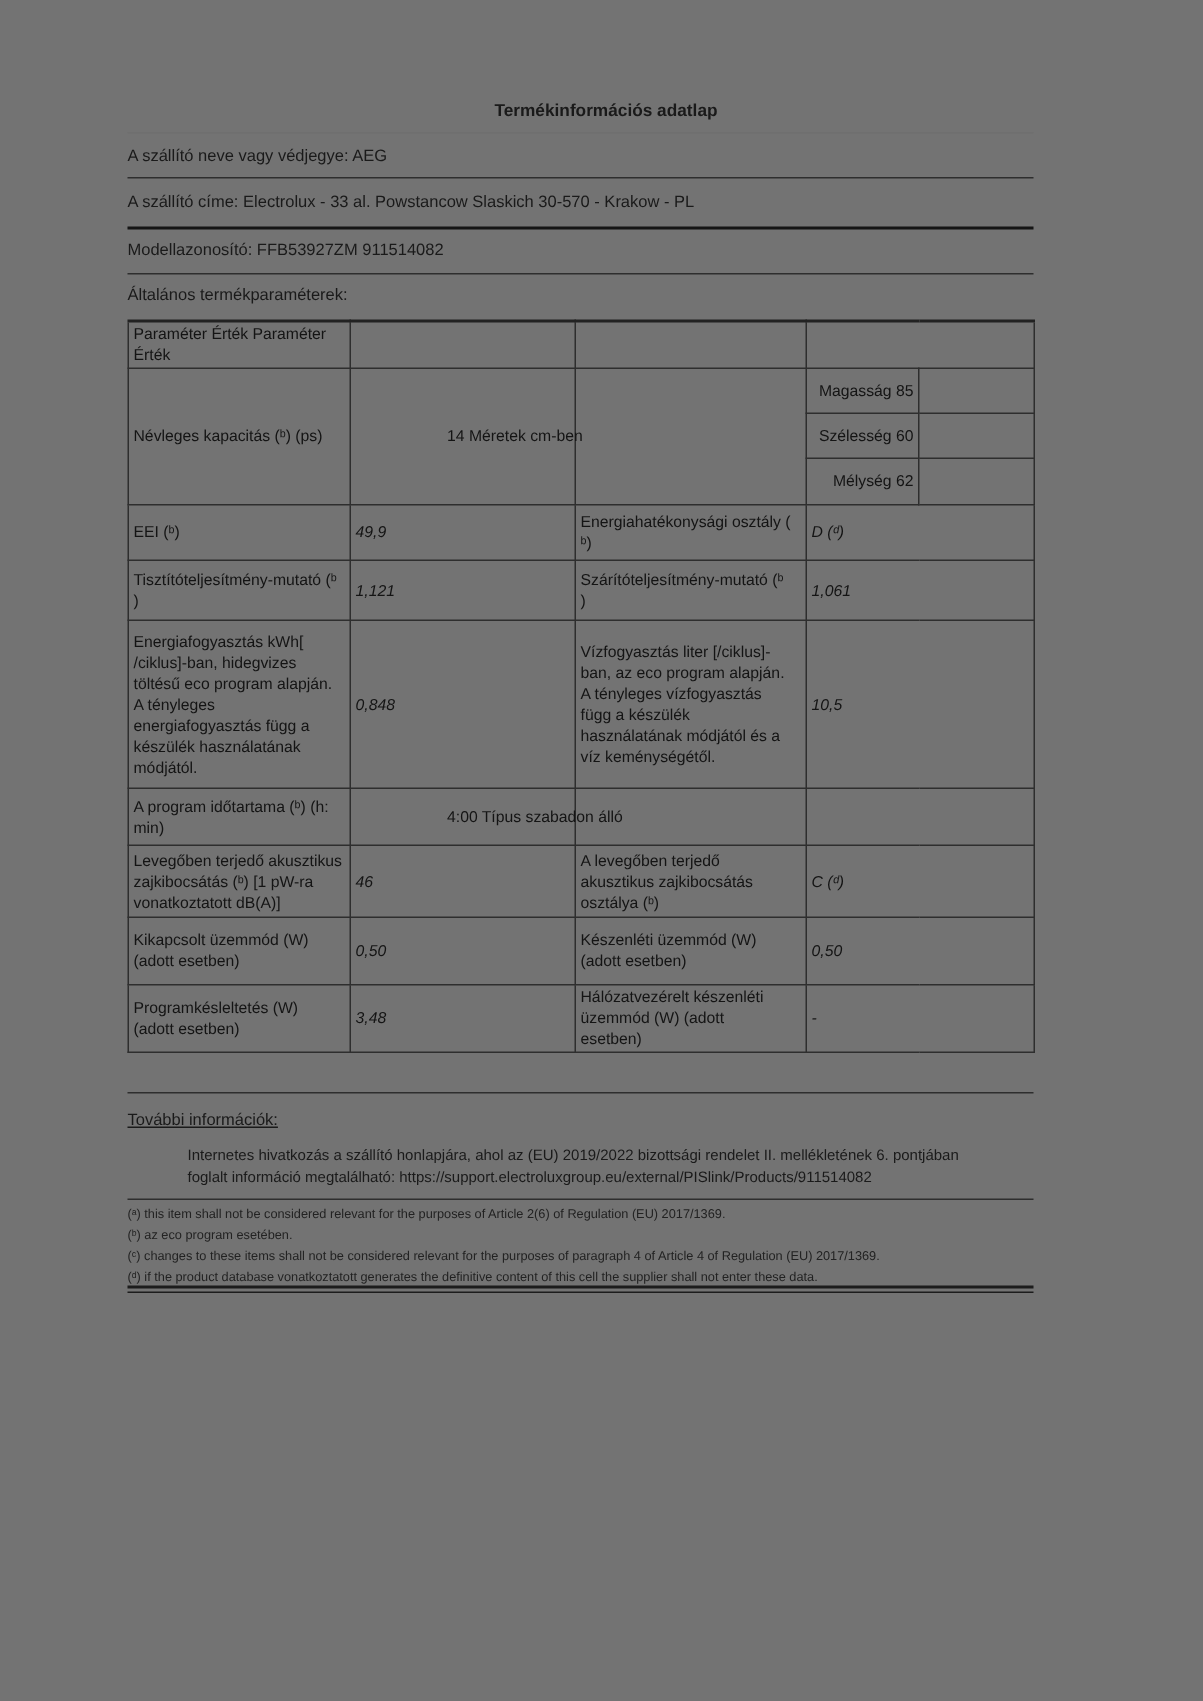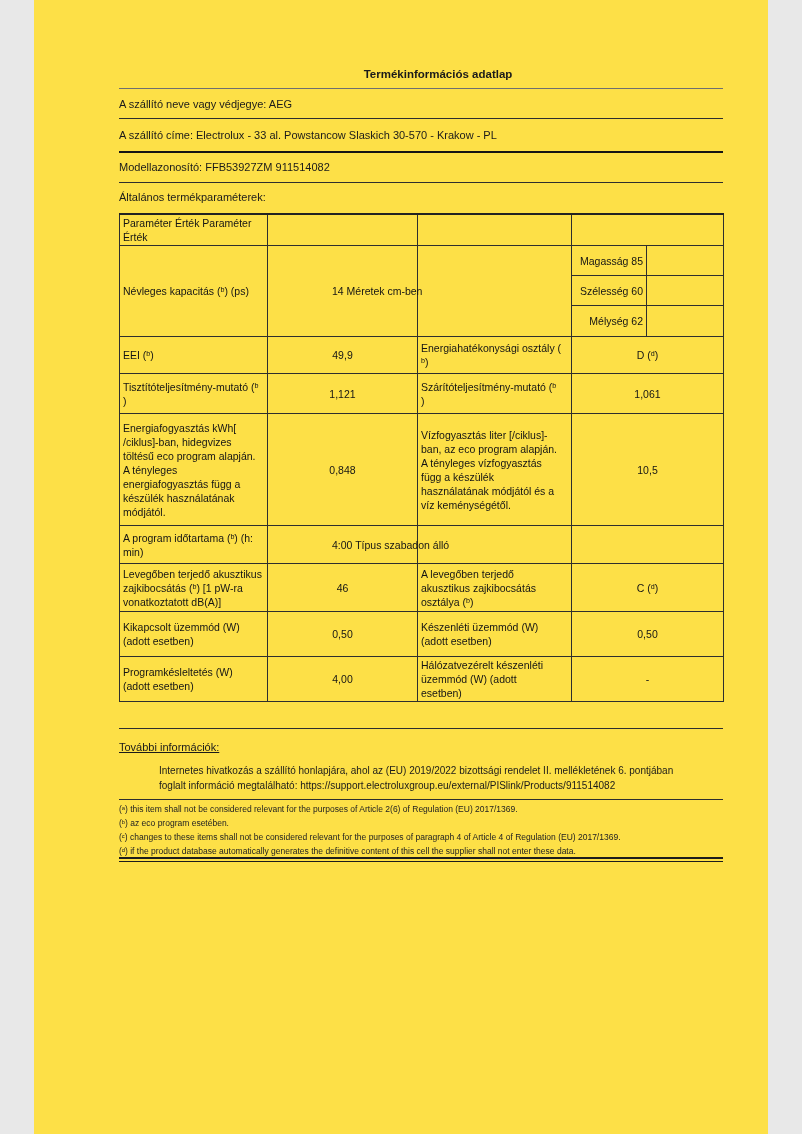--- a/index.html
+++ b/index.html
@@ -1,17 +1,17 @@
 <!DOCTYPE html>
 <html><head>
 <meta charset="utf-8">
 <style>
   html,body{margin:0;padding:0;background:#e8e8e8;}
   .page{
-    position:relative;width:734px;height:1134px;background:#fde047;
+    position:relative;width:802px;height:1134px;background:#737373;
     margin:0 auto;font-family:"Liberation Sans","DejaVu Sans",sans-serif;
     color:#1a1a1a;overflow:hidden;
   }
   .abs{position:absolute;}
   .content{left:85px;width:604px;}
   .rule{border-top:1px solid #2e2e2e;height:0;}
   .rule.gray{border-top-color:#6f6f6f;}
   .rule.thick{border-top-width:2px;border-top-color:#151515;}
   .dbl-rule{border-top:2px solid #1c1c1c;border-bottom:1px solid #1c1c1c;height:2px;}
   .title{font-size:11.5px;font-weight:bold;text-align:center;}
@@ -24,21 +24,21 @@
   table.ptable{
     border-collapse:collapse;table-layout:fixed;width:604px;
     font-size:10.5px;line-height:14px;color:#141414;
   }
   table.ptable td{
     border:1px solid #2e2e2e;vertical-align:middle;
     padding:1px 3px;overflow:visible;
   }
   table.ptable{border-top:2px solid #222;}
   td.lbl{text-align:left;white-space:pre-line;}
-  td.val{text-align:center;white-space:pre-line;}
+  td.val{text-align:left;white-space:pre-line;font-style:italic;}
   td.dim{text-align:right;padding-right:3px;white-space:nowrap;}
   td.rel{position:relative;padding:0;}
   span.ofl{
     position:absolute;left:64px;top:50%;transform:translateY(-50%);
     white-space:nowrap;z-index:2;
   }
 </style>
 </head>
 <body>
 
@@ -158,21 +158,21 @@
 (adott esetben)</td>
           <td class="val">0,50</td>
           <td class="lbl">Készenléti üzemmód (W)
 (adott esetben)</td>
           <td class="val" colspan="2">0,50</td>
         </tr>
 
         <tr style="height:45px">
           <td class="lbl">Programkésleltetés (W)
 (adott esetben)</td>
-          <td class="val">4,00</td>
+          <td class="val">3,48</td>
           <td class="lbl">Hálózatvezérelt készenléti
 üzemmód (W) (adott
 esetben)</td>
           <td class="val" colspan="2">-</td>
         </tr>
       </tbody>
     </table>
   </div>
 
 
@@ -182,18 +182,18 @@
 
   <div class="abs para" style="top:763px;left:85px;width:630px;">Internetes hivatkozás a szállító honlapjára, ahol az (EU) 2019/2022 bizottsági rendelet II. mellékletének 6. pontjában
 foglalt információ megtalálható: https://support.electroluxgroup.eu/external/PISlink/Products/911514082</div>
 
   <div class="abs content rule" style="top:799px;"></div>
 
   <div class="abs fnotes" style="top:802px;left:85px;width:630px;">
     <div>(ᵃ) this item shall not be considered relevant for the purposes of Article 2(6) of Regulation (EU) 2017/1369.</div>
     <div>(ᵇ) az eco program esetében.</div>
     <div>(ᶜ) changes to these items shall not be considered relevant for the purposes of paragraph 4 of Article 4 of Regulation (EU) 2017/1369.</div>
-    <div>(ᵈ) if the product database automatically generates the definitive content of this cell the supplier shall not enter these data.</div>
+    <div>(ᵈ) if the product database vonatkoztatott generates the definitive content of this cell the supplier shall not enter these data.</div>
   </div>
 
   <div class="abs content dbl-rule" style="top:857px;"></div>
 
 </div>
 
 </body></html>

